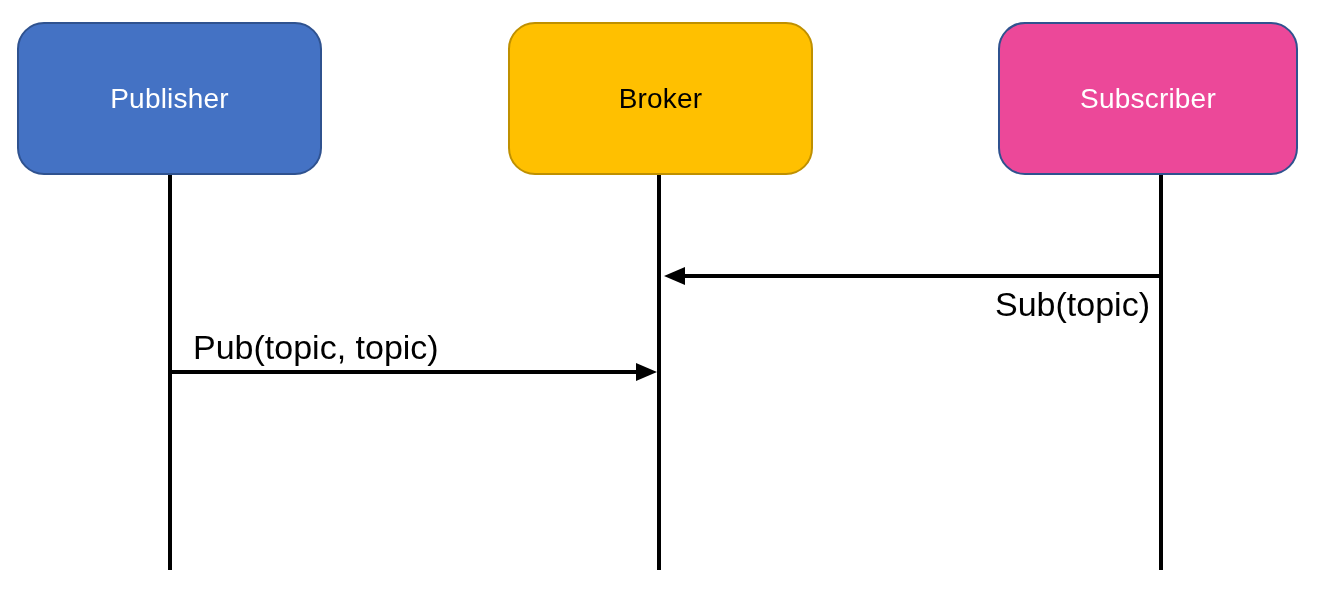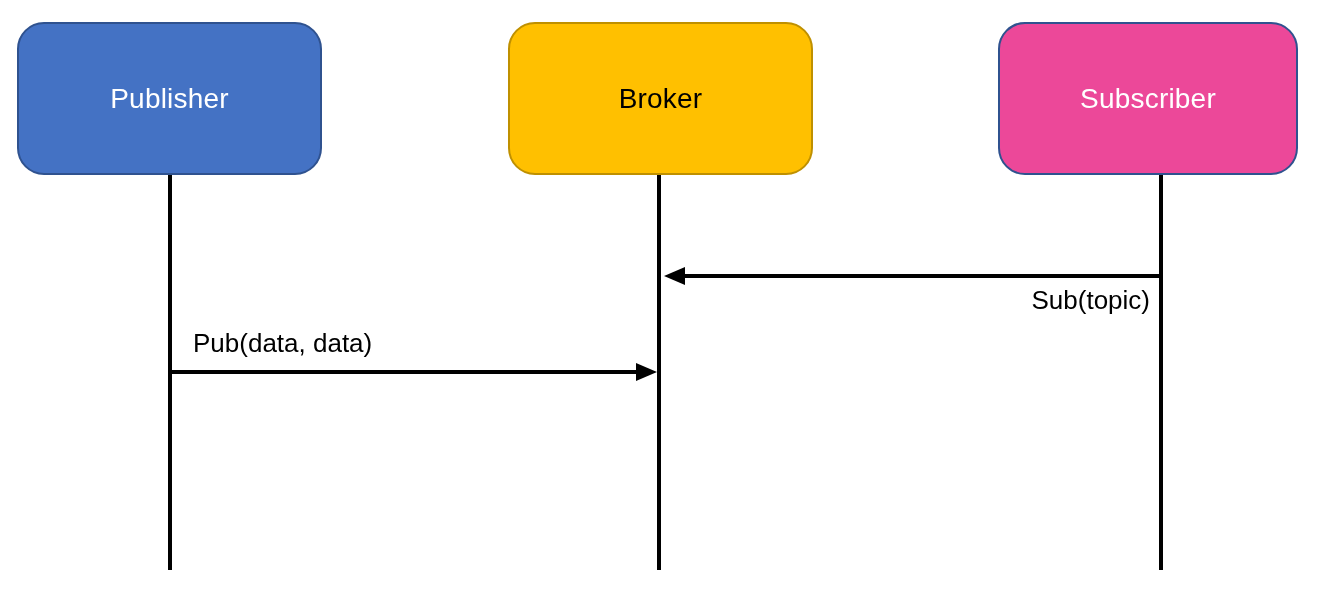--- a/index.html
+++ b/index.html
@@ -89,21 +89,21 @@
   }
   .arrowhead-right {
     left: 636px;
     top: 363px;
     border-top: 9px solid transparent;
     border-bottom: 9px solid transparent;
     border-left: 21px solid #000000;
   }
   .msg-label {
     position: absolute;
-    font-size: 26px;
+    font-size: 34px;
     color: #000000;
     white-space: nowrap;
     line-height: 1.1;
   }
   .msg-label-sub {
     right: 169px;
     top: 286px;
     text-align: right;
   }
   .msg-label-pub {
@@ -132,15 +132,15 @@
   <div class="lifeline lifeline-publisher"></div>
   <div class="lifeline lifeline-broker"></div>
   <div class="lifeline lifeline-subscriber"></div>
 
   <div class="msg-line msg-line-sub"></div>
   <div class="arrowhead arrowhead-left"></div>
   <div class="msg-label msg-label-sub">Sub(topic)</div>
 
   <div class="msg-line msg-line-pub"></div>
   <div class="arrowhead arrowhead-right"></div>
-  <div class="msg-label msg-label-pub">Pub(data, data)</div>
+  <div class="msg-label msg-label-pub">Pub(topic, topic)</div>
 
 </div>
 
 </body></html>

